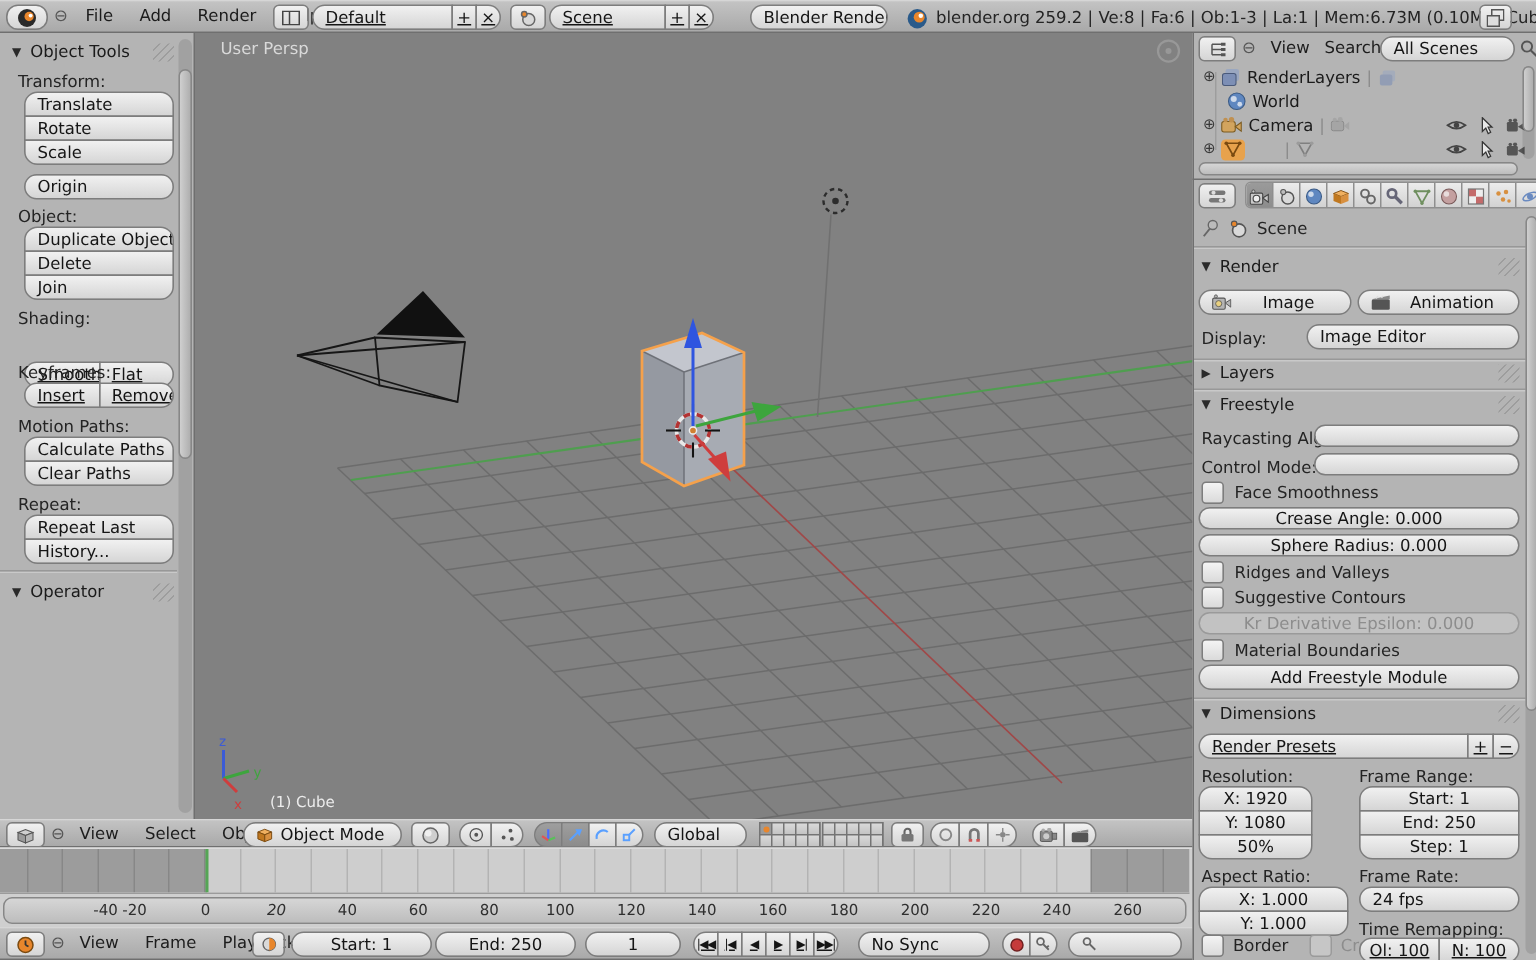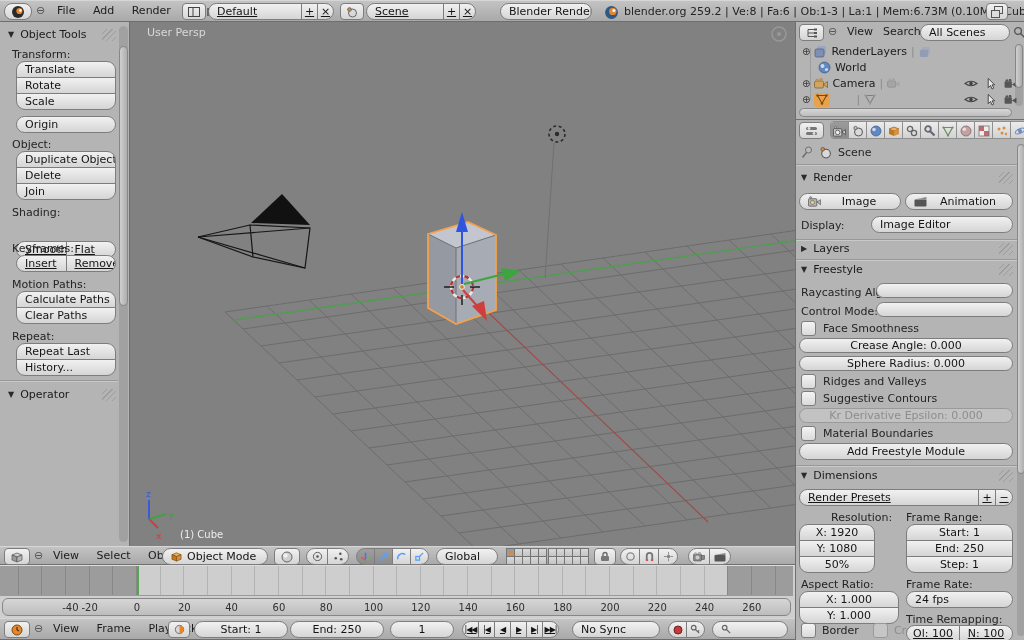--- a/index.html
+++ b/index.html
@@ -441,21 +441,21 @@
       <div class="tl-line" style="left: 703.6px;"></div>
       <div class="tl-line" style="left: 727.25px;"></div>
       <div class="tl-line" style="left: 750.9px;"></div>
       <div class="tl-line" style="left: 774.55px;"></div>
       <div style="position: absolute; top: 0px; bottom: 0px; left: 137.365px; width: 2px; background: rgb(85, 165, 85);"></div>
     </div>
   <div id="tl-ruler" class="abs hscroll" style="left:2px;top:32px;width:789px;height:18px;overflow:hidden;">
       <span class="ruler-num" style="left: 39.4px; margin-left: 28px;">-40</span>
       <span class="ruler-num" style="left: 86.7px;">-20</span>
       <span class="ruler-num" style="left: 134px;">0</span>
-      <span class="ruler-num" style="left: 181.3px;">20</span>
+      <span class="ruler-num" style="left: 181.3px; font-style: italic;">20</span>
       <span class="ruler-num" style="left: 228.6px;">40</span>
       <span class="ruler-num" style="left: 275.9px;">60</span>
       <span class="ruler-num" style="left: 323.2px;">80</span>
       <span class="ruler-num" style="left: 370.5px;">100</span>
       <span class="ruler-num" style="left: 417.8px; text-align: center;">120</span>
       <span class="ruler-num" style="left: 465.1px;">140</span>
       <span class="ruler-num" style="left: 512.4px;">160</span>
       <span class="ruler-num" style="left: 559.7px;">180</span>
       <span class="ruler-num" style="left: 607px;">200</span>
       <span class="ruler-num" style="left: 654.3px;">220</span>
@@ -811,21 +811,21 @@
     <span>Dimensions</span>
     <span class="grip"></span>
   </div>
   <div class="abs hpair" style="left:3px;top:369px;width:214px;">
     <div class="pill dd" style="flex:1;">
         <span>Render Presets</span>
       </div>
     <div class="pill cen" style="flex:0 0 18px;">+</div>
     <div class="pill cen" style="flex:0 0 18px;">−</div>
   </div>
-  <span class="abs lbl" style="left:5px;top:391px;margin-left:30px;">Resolution:</span>
+  <span class="abs lbl" style="left:5px;top:391px;">Resolution:</span>
   <span class="abs lbl" style="left:110px;top:391px;">Frame Range:</span>
   <div class="abs vstack" style="left:3px;top:404px;width:76px;">
     <div class="pill cen">X: 1920</div>
     <div class="pill cen">Y: 1080</div>
     <div class="pill cen">50%</div>
   </div>
   <div class="abs vstack" style="left:110px;top:404px;width:107px;">
     <div class="pill cen">Start: 1</div>
     <div class="pill cen">End: 250</div>
     <div class="pill cen">Step: 1</div>

